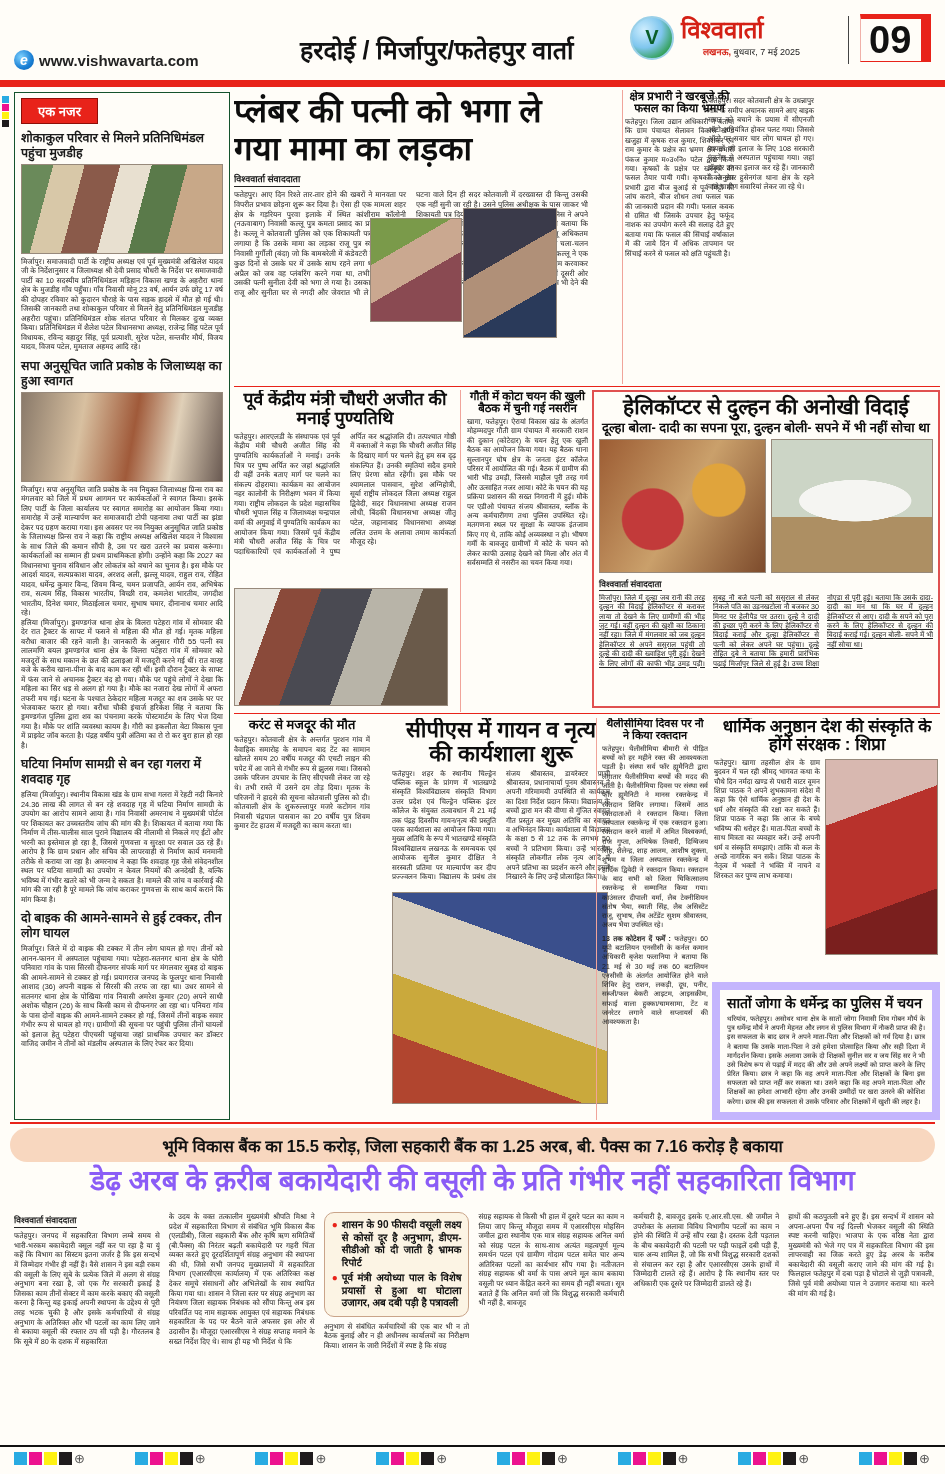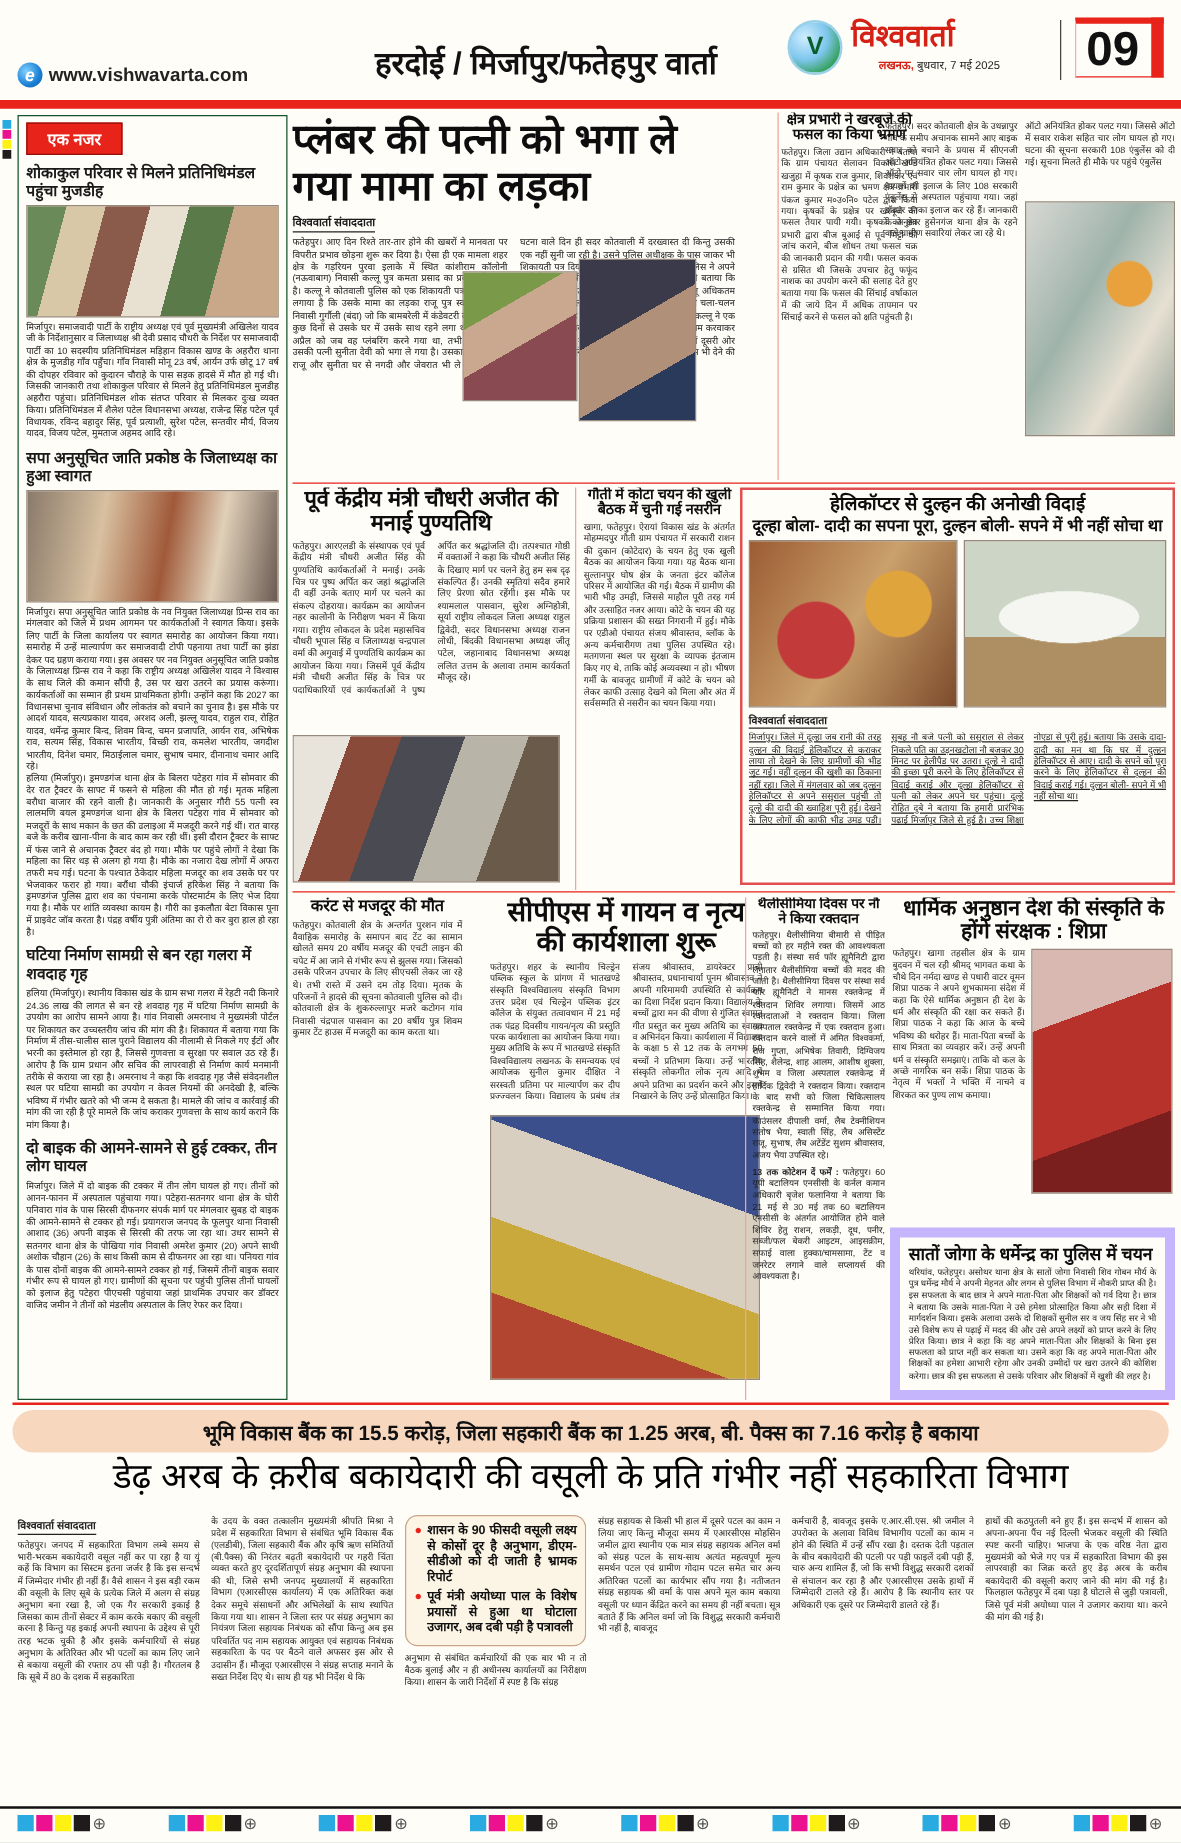--- a/index.html
+++ b/index.html
@@ -57,21 +57,21 @@
   .ph-heli{background:radial-gradient(ellipse 58% 26% at 52% 46%,#f5f5f2 0 60%,transparent 61%),
            linear-gradient(180deg,#ccd5c6 0 58%,#ad8f63 58% 100%);}
   .ph-workshop{background:linear-gradient(200deg,#3a4f8c 0 28%,#d8cfc0 28% 55%,#caa93c 55% 76%,#b1452f 76%);}
   .ph-shipra{background:linear-gradient(160deg,#d8b8b0 0 28%,#b8322c 28% 72%,#7a1f1e 72%);}
   
   .helibox{border:2px solid #e05050;padding:4px 5px;overflow:hidden;background:#fffdf8;}
   .dharmbox{border:8px solid #c4b5fd;padding:5px 7px;overflow:hidden;background:#fffdf8;}
   
   .strap{background:#f8d7bf;border-radius:17px;display:flex;align-items:center;justify-content:center;
          font-size:16.5px;font-weight:800;color:#111;}
-  .bheadline{font-size:28px;font-weight:400;text-align:center;line-height:1.1;color:#000000;}
+  .bheadline{font-size:28px;font-weight:700;text-align:center;line-height:1.1;color:#8b5cf6;}
   .bcols{display:flex;gap:9px;}
   .bcol{flex:1 1 0;font-size:7.2px;line-height:1.33;text-align:justify;color:#222;overflow:hidden;}
   .bulletbox{background:#fcf4e4;border:1.5px solid #c9a489;border-radius:10px;padding:6px 7px;margin-bottom:5px;}
   .bullet-row{display:flex;gap:4px;font-size:10px;font-weight:800;line-height:1.25;color:#111;margin-bottom:3px;}
   .dot{color:#e8231a;font-size:10px;line-height:1.2;}
   
   .footline{background:#111;}
   .bars{display:flex;justify-content:space-between;align-items:center;}
   .bargroup{display:flex;gap:2px;align-items:center;}
   .sq{width:13px;height:13px;display:inline-block;}
@@ -145,45 +145,41 @@
   </div>
 
   <div class="abs pinkrule" style="left:592px;top:90px;width:112px;height:294px;padding-left:2px;overflow:hidden;margin-left:30px;">
     <div class="t-big" style="font-size:11.5px;">क्षेत्र प्रभारी ने खरबूजे की फसल का किया भ्रमण</div>
     <div class="jbody" style="font-size:7.1px;margin-top:3px;">फतेहपुर। जिला उद्यान अधिकारी ने बताया कि ग्राम पंचायत सेलावन विकास खण्ड खजुहा में कृषक राज कुमार, शिवशंकर एवं राम कुमार के प्रक्षेत्र का भ्रमण क्षेत्र प्रभारी पंकज कुमार म०उ०नि० पटेल द्वारा किया गया। कृषकों के प्रक्षेत्र पर खरबूजे की फसल तैयार पायी गयी। कृषकों को क्षेत्र प्रभारी द्वारा बीज बुआई से पूर्व मिट्टी की जांच कराने, बीज शोधन तथा फसल चक्र की जानकारी प्रदान की गयी। फसल कवक से ग्रसित थी जिसके उपचार हेतु फफूंद नाशक का उपयोग करने की सलाह देते हुए बताया गया कि फसल की सिंचाई वर्षाकाल में की जाये दिन में अधिक तापमान पर सिंचाई करने से फसल को क्षति पहुंचती है।</div>
   </div>
 
   <div class="abs" style="left:708px;top:92px;width:232px;height:292px;overflow:hidden;">
     <div style="display:flex;gap:6px;margin-top:4px;">
       <div class="jbody" style="width:106px;font-size:7.2px;">फतेहपुर। सदर कोतवाली क्षेत्र के उधन्नापुर गांव के समीप अचानक सामने आए बाइक सवार को बचाने के प्रयास में सीएनजी ऑटो अनियंत्रित होकर पलट गया। जिससे ऑटो पर सवार चार लोग घायल हो गए। घायलों को इलाज के लिए 108 सरकारी एंबुलेंस से अस्पताल पहुंचाया गया। जहां डॉक्टर उनका इलाज कर रहे हैं। जानकारी के अनुसार हुसेनगंज थाना क्षेत्र के रहने वाले ग्रामीण सवारियां लेकर जा रहे थे।</div>
-      <div style="width:120px;">
-        <div class="jbody" style="font-size:7.2px;height:62px;overflow:hidden;">ऑटो अनियंत्रित होकर पलट गया। जिससे ऑटो में सवार राकेश सहित चार लोग घायल हो गए। घटना की सूचना सरकारी 108 एंबुलेंस को दी गई। सूचना मिलते ही मौके पर पहुंचे एंबुलेंस</div>
-        <div class="photo ph-amb" style="width:120px;height:188px;margin-top:3px;"></div>
-      </div>
     </div>
   </div>
 
   <div class="abs redline" style="left:234px;top:386px;width:706px;height:1px;"></div>
 
   <div class="abs" style="left:234px;top:390px;width:222px;height:322px;overflow:hidden;">
     <div class="t-big" style="font-size:17.5px;">पूर्व केंद्रीय मंत्री चौधरी अजीत की मनाई पुण्यतिथि</div>
     <div class="cols2 jbody" style="font-size:7.2px;height:152px;margin-top:4px;overflow:hidden;">
       <span>फतेहपुर। आरएलडी के संस्थापक एवं पूर्व केंद्रीय मंत्री चौधरी अजीत सिंह की पुण्यतिथि कार्यकर्ताओं ने मनाई। उनके चित्र पर पुष्प अर्पित कर जहां श्रद्धांजलि दी वहीं उनके बताए मार्ग पर चलने का संकल्प दोहराया। कार्यक्रम का आयोजन नहर कालोनी के निरीक्षण भवन में किया गया। राष्ट्रीय लोकदल के प्रदेश महासचिव चौधरी भूपाल सिंह व जिलाध्यक्ष चन्द्रपाल वर्मा की अगुवाई में पुण्यतिथि कार्यक्रम का आयोजन किया गया। जिसमें पूर्व केंद्रीय मंत्री चौधरी अजीत सिंह के चित्र पर</span>
       <span>पदाधिकारियों एवं कार्यकर्ताओं ने पुष्प अर्पित कर श्रद्धांजलि दी। तत्पश्चात गोष्ठी में वक्ताओं ने कहा कि चौधरी अजीत सिंह के दिखाए मार्ग पर चलने हेतु हम सब दृढ़ संकल्पित हैं। उनकी स्मृतियां सदैव हमारे लिए प्रेरणा स्रोत रहेंगी। इस मौके पर श्यामलाल पासवान, सुरेश अग्निहोत्री, सूर्या राष्ट्रीय लोकदल जिला अध्यक्ष राहुल द्विवेदी, सदर विधानसभा अध्यक्ष राजन लोधी, बिंदकी विधानसभा अध्यक्ष जीतू पटेल, जहानाबाद विधानसभा अध्यक्ष ललित उत्तम के अलावा तमाम कार्यकर्ता मौजूद रहे।</span>
     </div>
     <div class="photo ph-tribute" style="width:214px;height:118px;margin-top:4px;"></div>
   </div>
 
   <div class="abs pinkrule" style="left:460px;top:390px;width:128px;height:322px;padding-left:6px;overflow:hidden;">
     <div class="t-big" style="font-size:11.5px;">गौती में कोटा चयन की खुली बैठक में चुनी गई नसरीन</div>
     <div class="jbody" style="font-size:7.1px;margin-top:3px;">खागा, फतेहपुर। ऐरायां विकास खंड के अंतर्गत मोहम्मदपुर गौती ग्राम पंचायत में सरकारी राशन की दुकान (कोटेदार) के चयन हेतु एक खुली बैठक का आयोजन किया गया। यह बैठक थाना सुल्तानपुर घोष क्षेत्र के जनता इंटर कॉलेज परिसर में आयोजित की गई। बैठक में ग्रामीण की भारी भीड़ उमड़ी, जिससे माहौल पूरी तरह गर्म और उत्साहित नजर आया। कोटे के चयन की यह प्रक्रिया प्रशासन की सख्त निगरानी में हुई। मौके पर एडीओ पंचायत संजय श्रीवास्तव, ब्लॉक के अन्य कर्मचारीगण तथा पुलिस उपस्थित रहे। मतगणना स्थल पर सुरक्षा के व्यापक इंतजाम किए गए थे, ताकि कोई अव्यवस्था न हो। भीषण गर्मी के बावजूद ग्रामीणों में कोटे के चयन को लेकर काफी उत्साह देखने को मिला और अंत में सर्वसम्मति से नसरीन का चयन किया गया।</div>
   </div>
 
   <div class="abs helibox" style="left:592px;top:390px;width:348px;height:318px;">
-    <div class="t-big" style="font-size:15px;">हेलिकॉप्टर से दुल्हन की अनोखी विदाई</div>
+    <div class="t-big" style="font-size:21px;">हेलिकॉप्टर से दुल्हन की अनोखी विदाई</div>
     <div class="t-big" style="font-size:13px;margin-top:2px;">दूल्हा बोला- दादी का सपना पूरा, दुल्हन बोली- सपने में भी नहीं सोचा था</div>
     <div style="display:flex;gap:5px;margin-top:4px;">
       <div class="photo ph-bride" style="width:168px;height:134px;"></div>
       <div class="photo ph-heli" style="width:163px;height:134px;"></div>
     </div>
     <div class="byline" style="font-size:8.5px;">विश्ववार्ता संवाददाता</div>
     <div class="cols3 jbody" style="font-size:7.1px;height:96px;overflow:hidden;text-decoration:underline;">
       <span>मिर्जापुर। जिले में दूल्हा जब रानी की तरह दुल्हन की विदाई हेलिकॉप्टर से कराकर लाया तो देखने के लिए ग्रामीणों की भीड़ जुट गई। वहीं दुल्हन की खुशी का ठिकाना नहीं रहा। जिले में मंगलवार को जब दुल्हन हेलिकॉप्टर से अपने ससुराल पहुंची तो दूल्हे की दादी की ख्वाहिश पूरी हुई।</span>
       <span>देखने के लिए लोगों की काफी भीड़ उमड़ पड़ी। सुबह नौ बजे पत्नी को ससुराल से लेकर निकले पति का उड़नखटोला नौ बजकर 30 मिनट पर हेलीपैड पर उतरा। दूल्हे ने दादी की इच्छा पूरी करने के लिए हेलिकॉप्टर से विदाई कराई और दूल्हा हेलिकॉप्टर से पत्नी को लेकर अपने घर पहुंचा।</span>
       <span>दूल्हे रोहित दुबे ने बताया कि हमारी प्रारंभिक पढ़ाई मिर्जापुर जिले से हुई है। उच्च शिक्षा नोएडा से पूरी हुई। बताया कि उसके दादा-दादी का मन था कि घर में दुल्हन हेलिकॉप्टर से आए। दादी के सपने को पूरा करने के लिए हेलिकॉप्टर से दुल्हन की विदाई कराई गई। दुल्हन बोली- सपने में भी नहीं सोचा था।</span>

